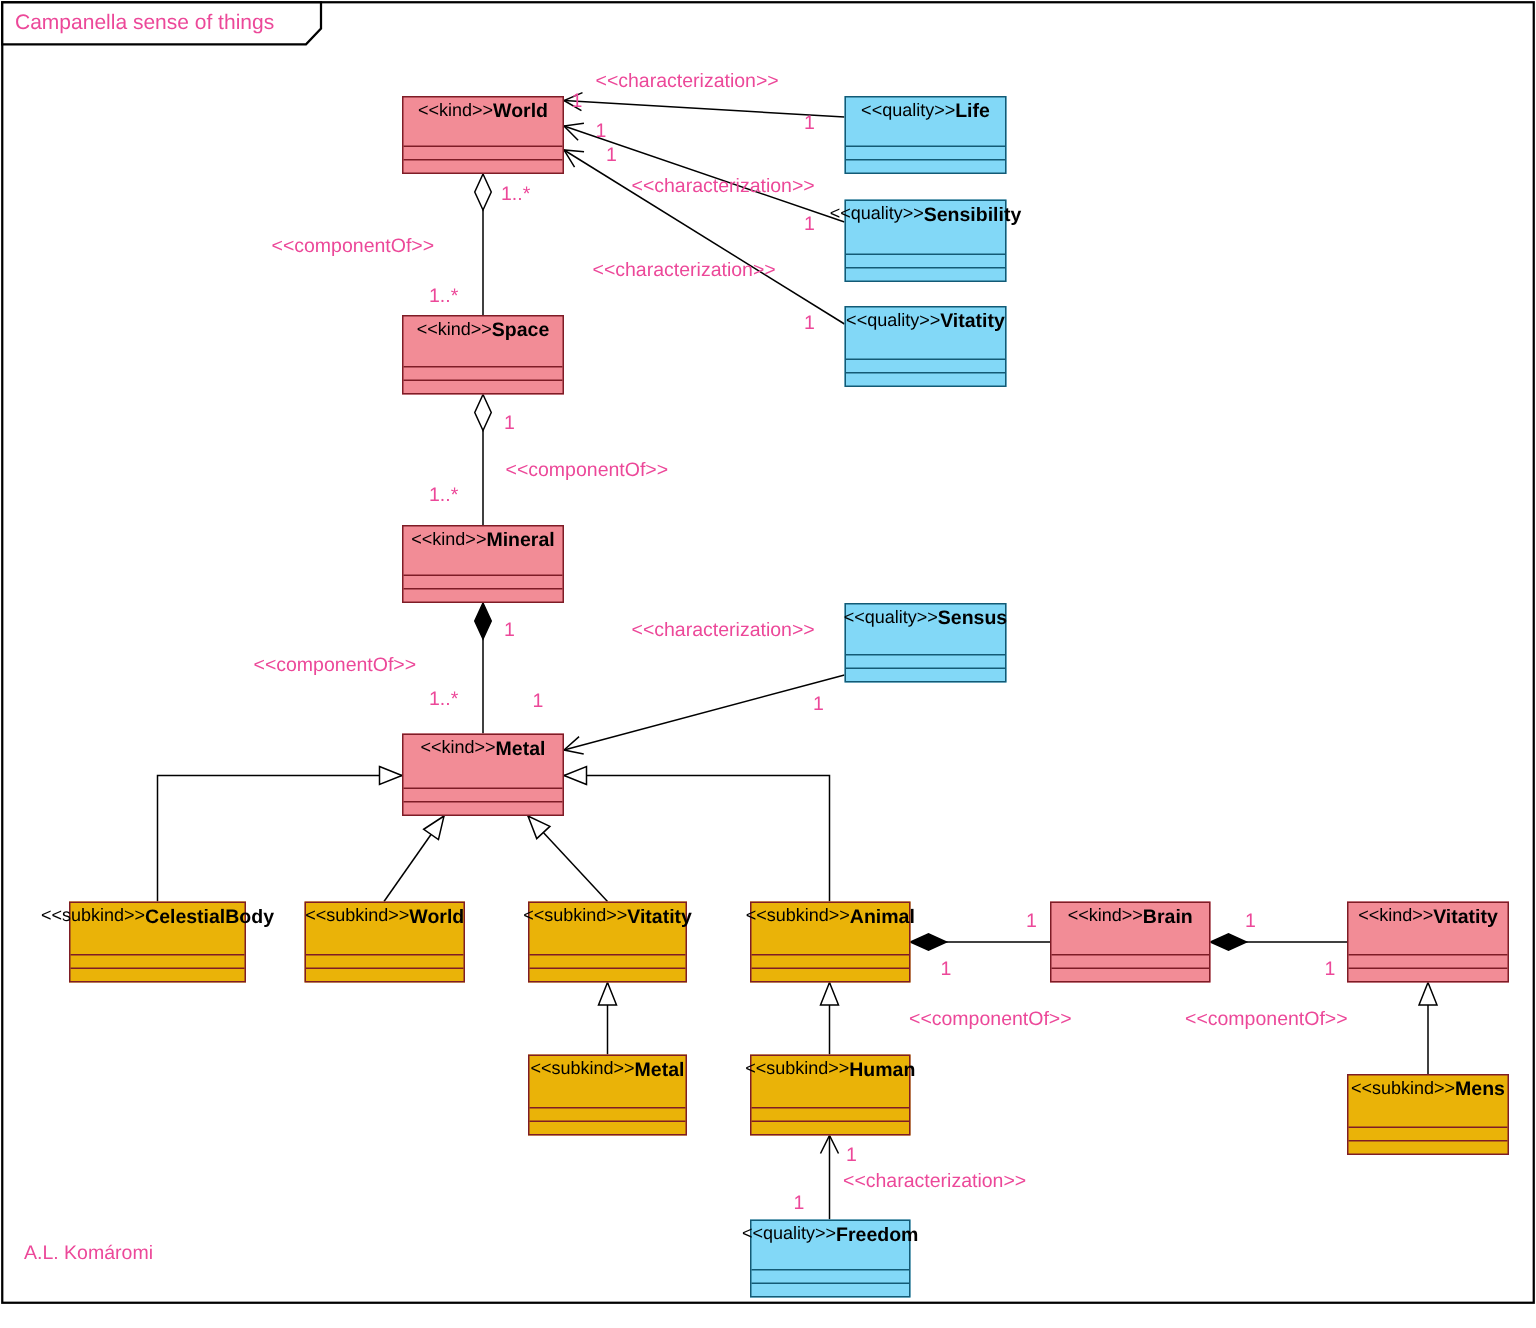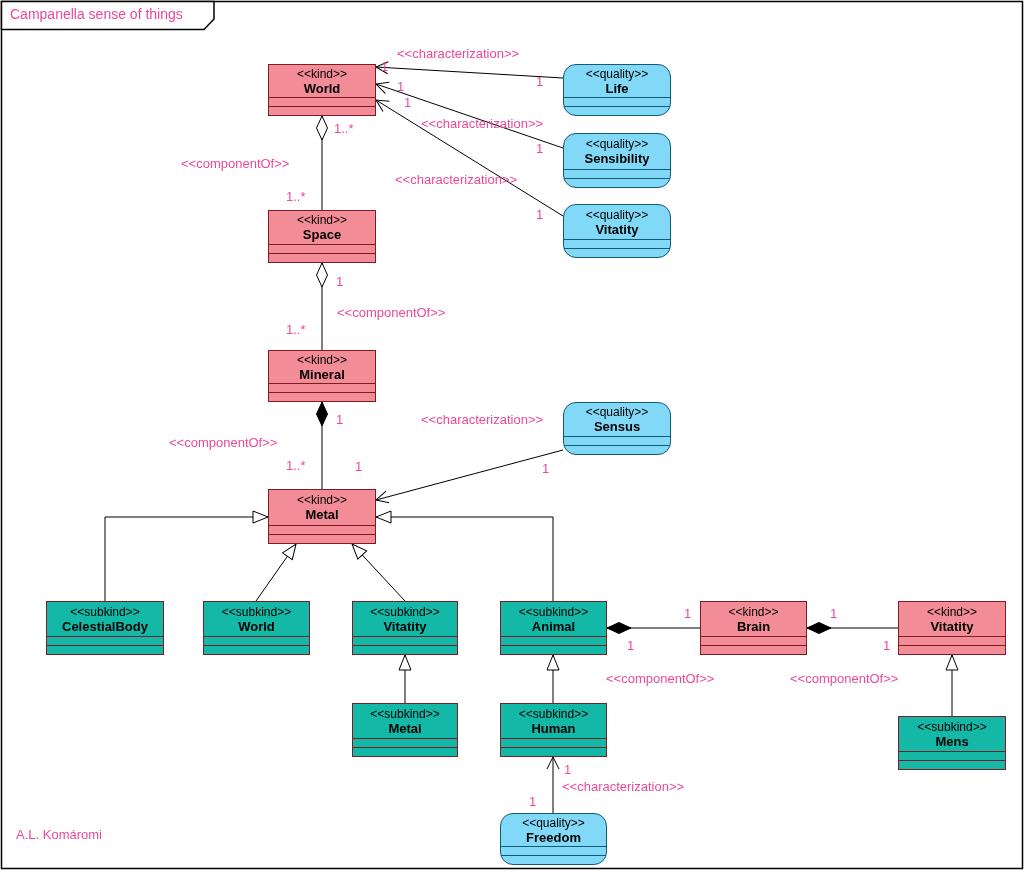--- a/index.html
+++ b/index.html
@@ -13,23 +13,23 @@
   #wires{position:absolute;left:0;top:0;z-index:1;pointer-events:none;}
 
   
   .node{
     position:absolute;z-index:2;box-sizing:border-box;
     display:flex;flex-direction:column;
     border:1.5px solid #7E1C26;
     color:#000;text-align:center;
   }
   .kind{background:#F28C96;}
-  .subkind{background:#14b8a6;}
-  .quality{background:#82D8F7;border-color:#135A75;border-radius:13px;}
-  .head{flex:1;display:flex;flex-direction:column;align-items:center;justify-content:center;padding-top:1px;}
+  .subkind{background:#eab308;}
+  .quality{background:#82D8F7;border-color:#135A75;}
+  .head{flex:1;display:flex;align-items:flex-start;justify-content:center;padding-top:1px;}
   .st{font-size:12px;line-height:14px;}
   .nm{font-size:13px;font-weight:bold;line-height:16px;}
   .sec{height:8px;border-top:1px solid #7E1C26;}
   .quality .sec{border-top-color:#135A75;}
 
   
   #n-world{left:268px;top:64px;width:108px;height:52px;}
   #n-life{left:563px;top:64px;width:108px;height:52px;}
   #n-sensibility{left:563px;top:133px;width:108px;height:55px;}
   #n-vitatity{left:563px;top:204px;width:108px;height:54px;}

